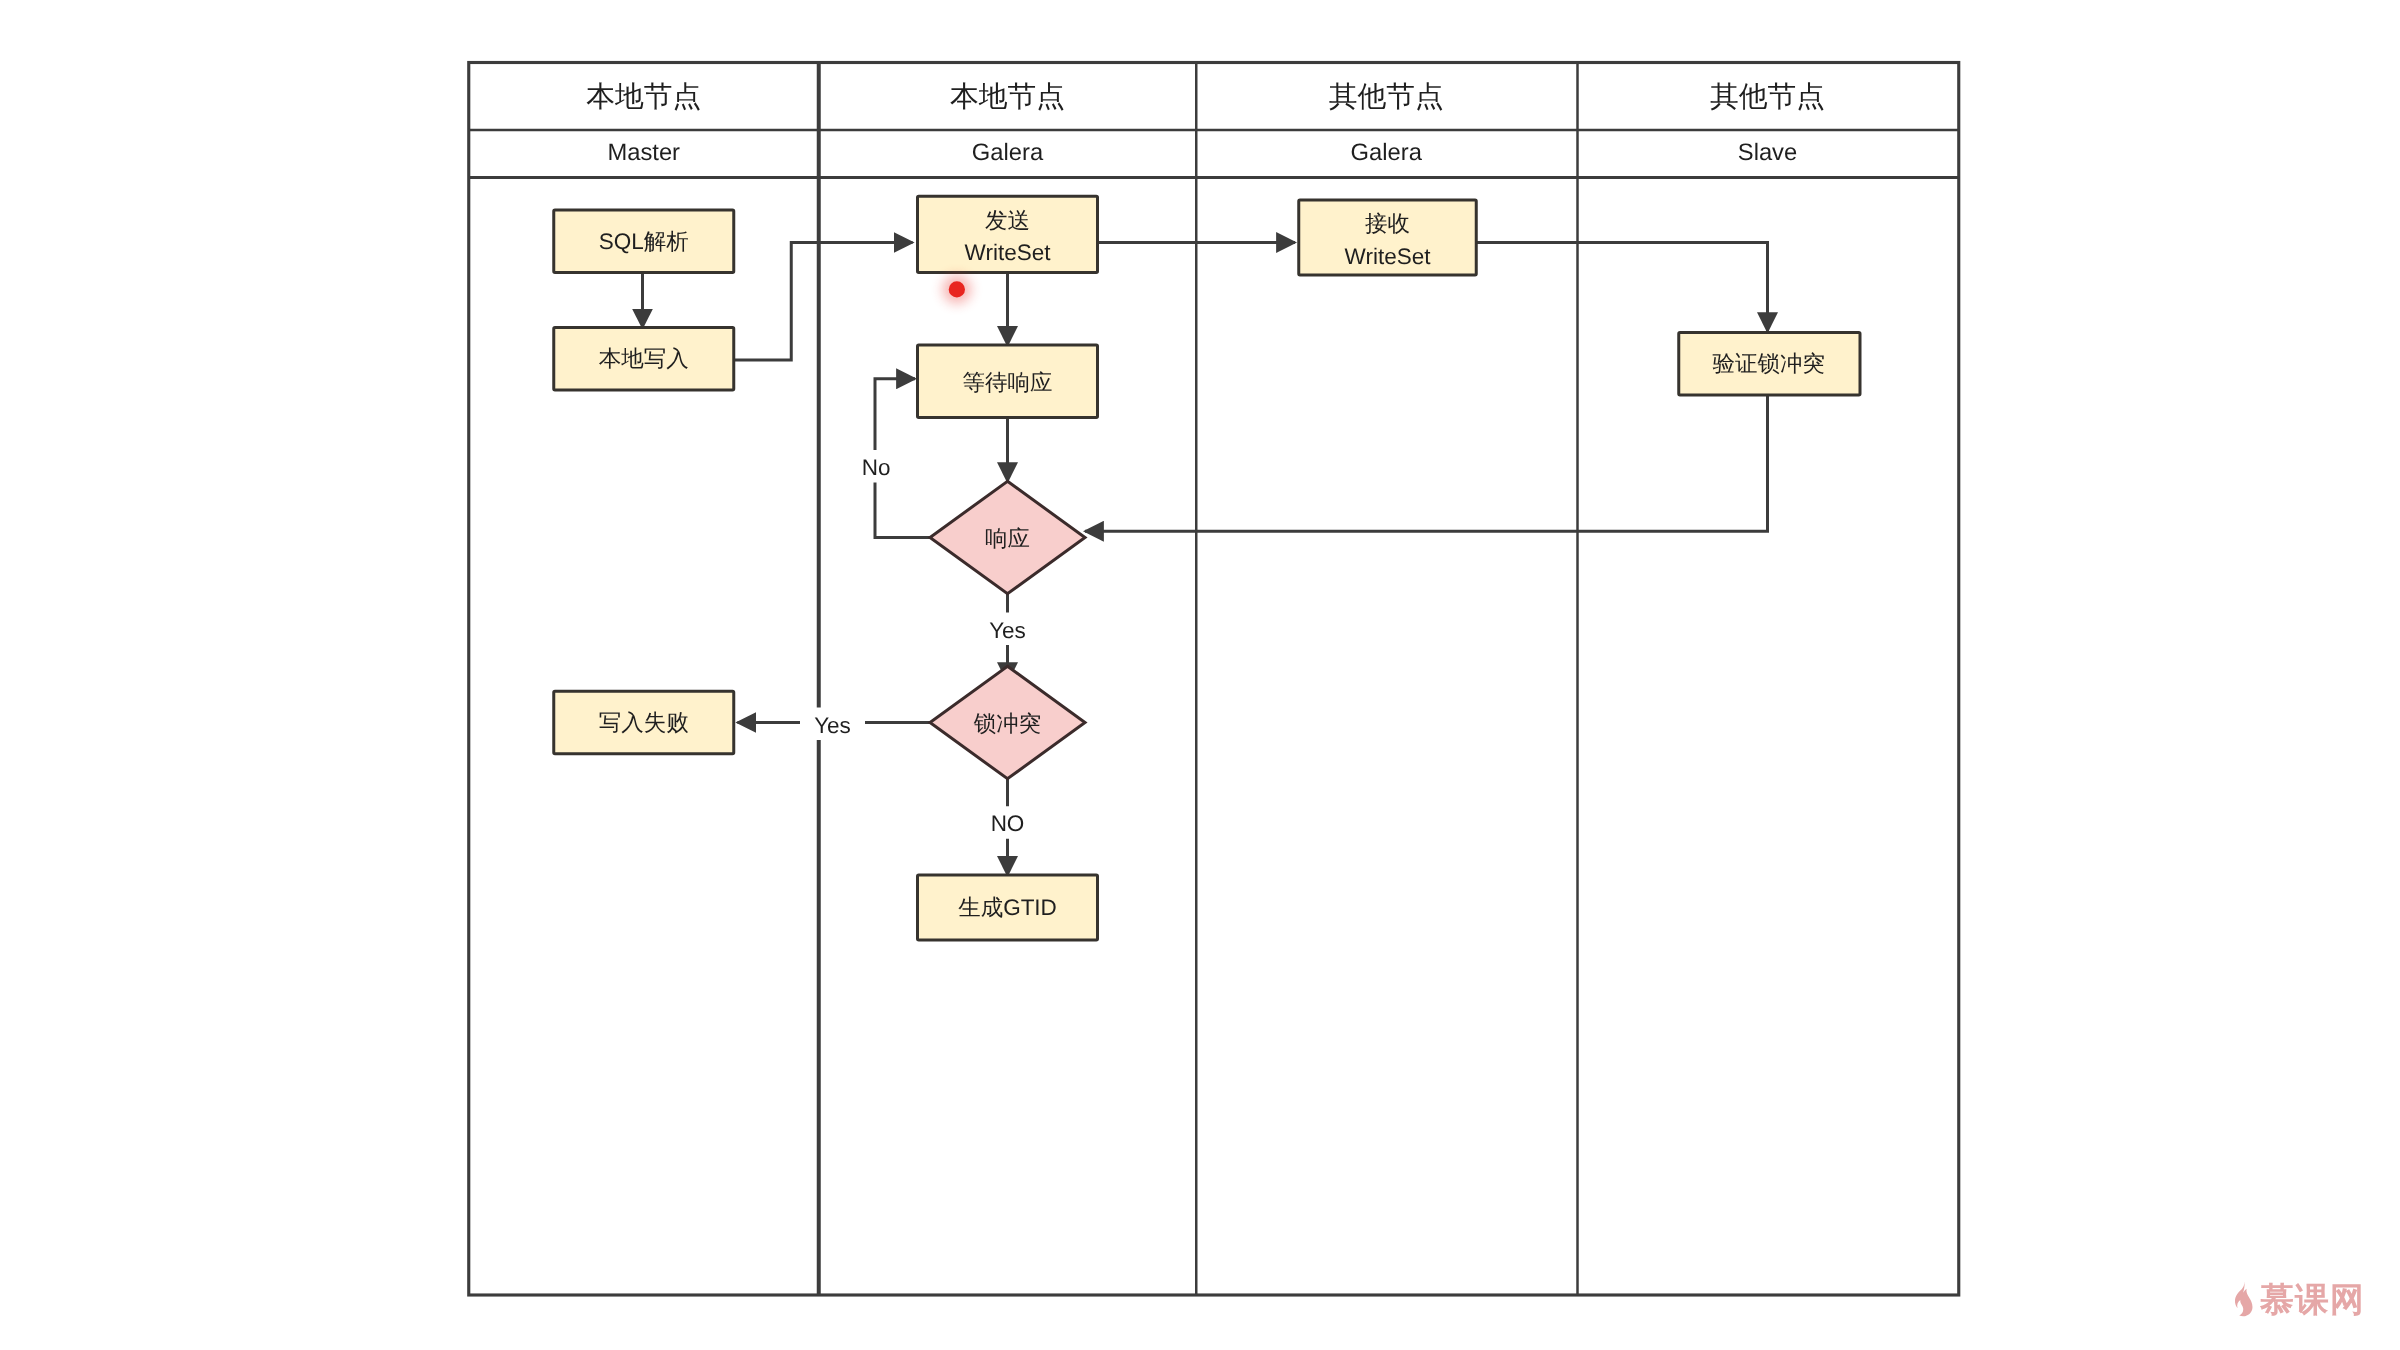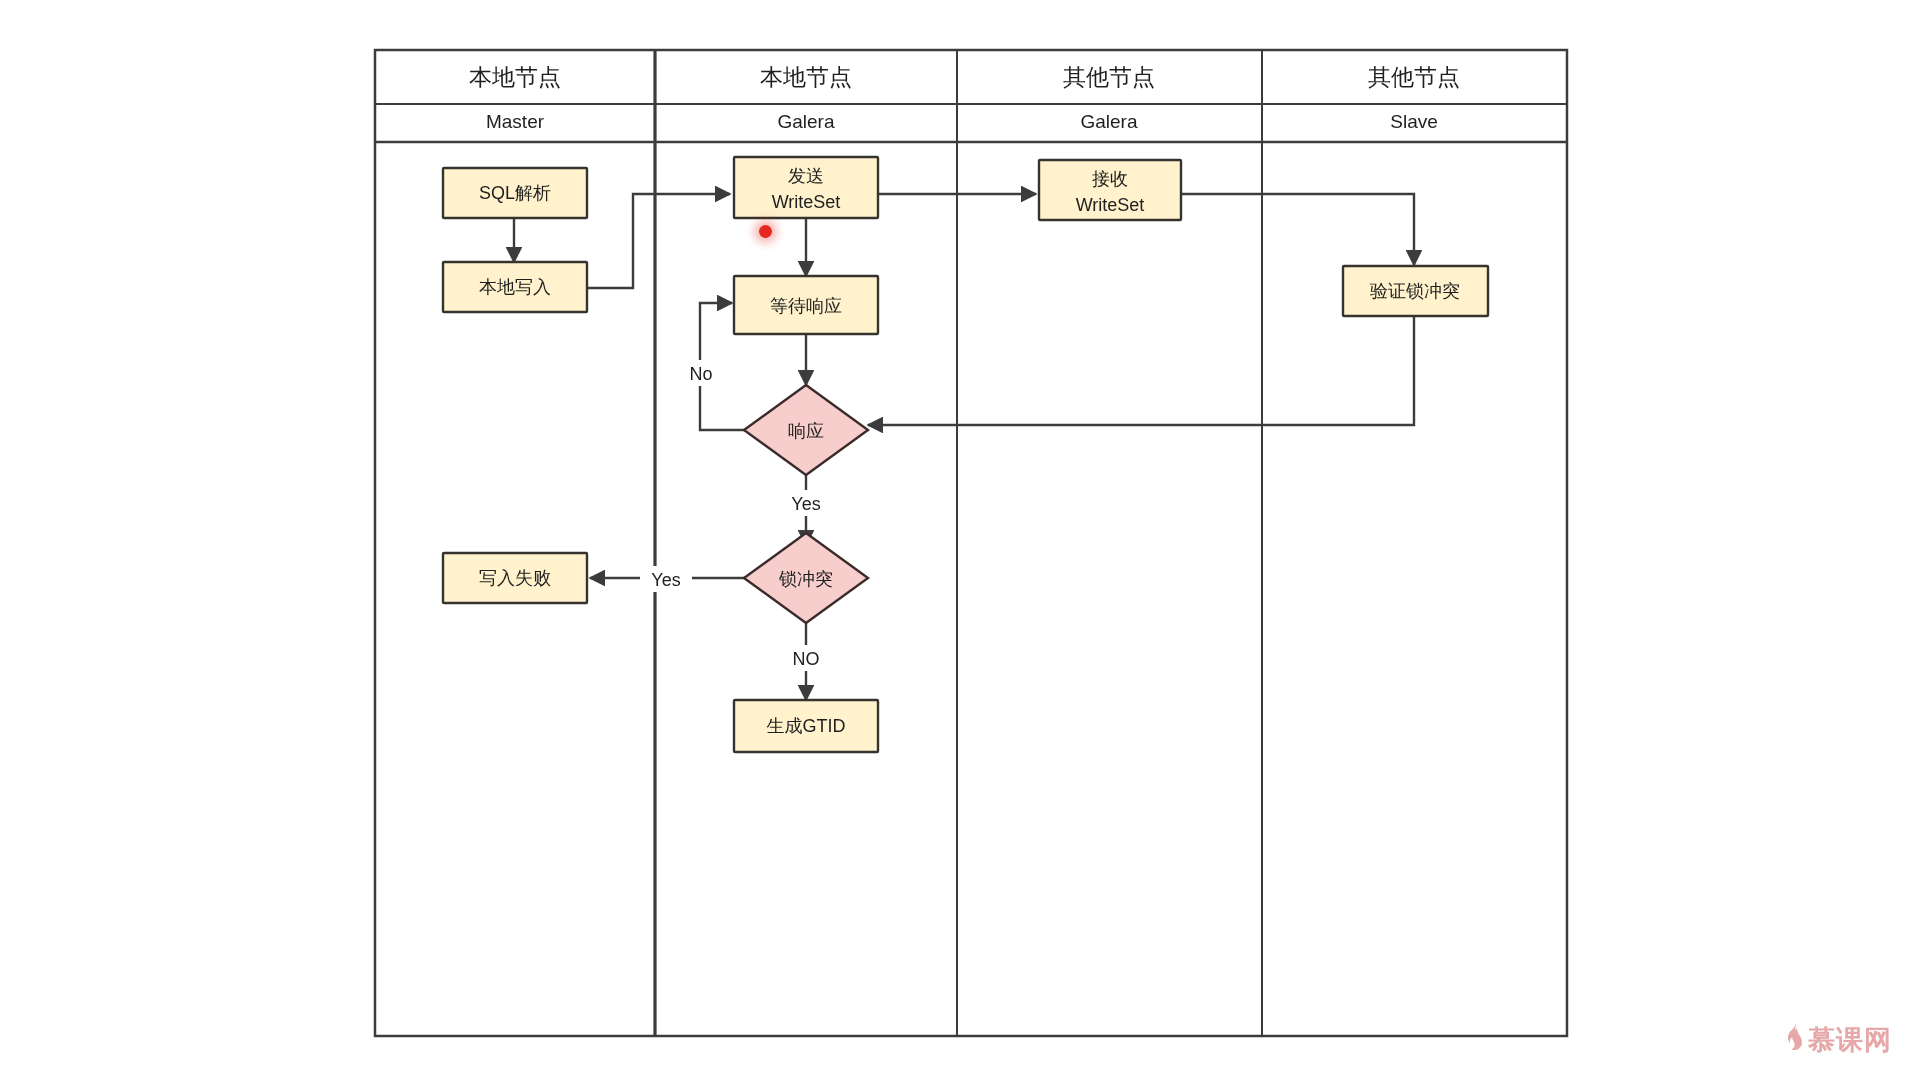--- a/index.html
+++ b/index.html
@@ -16,21 +16,21 @@
     font-family:"Liberation Sans","DejaVu Sans",sans-serif;
     fill:#1f1f1f;
   }
   .lane-title{font-size:23px;}
   .lane-sub{font-size:19px;}
   .node-label{font-size:18px;}
   .edge-label{font-size:18px;}
 
   .watermark{
     position:absolute;right:28px;bottom:22px;
-    display:flex;gap:1px;
+    display:flex;align-items:center;gap:1px;
     opacity:.82;
   }
   .wm-text{
     font-family:"Liberation Sans","DejaVu Sans",sans-serif;
     font-size:27px;font-weight:bold;color:#e09494;letter-spacing:1px;
   }
   .wm-flame{width:26px;height:30px;}
   .cursor-dot{
     position:absolute;left:759px;top:225px;width:13px;height:13px;
     border-radius:50%;background:#e8251f;

